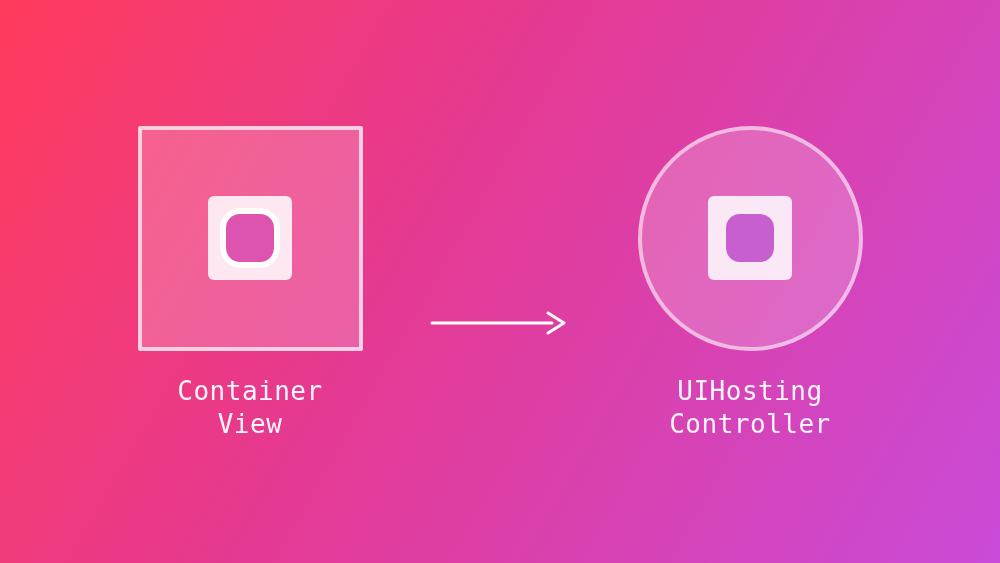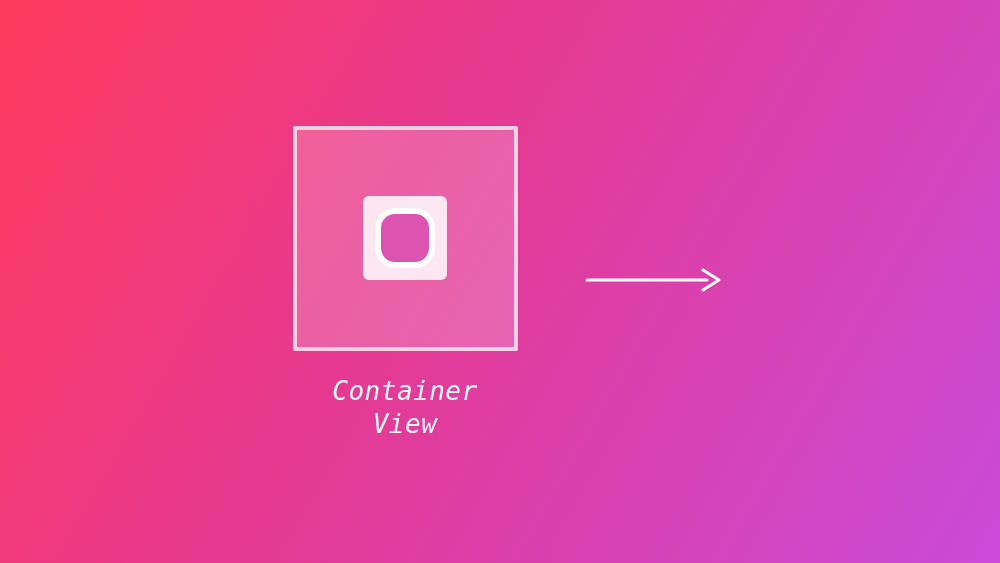--- a/index.html
+++ b/index.html
@@ -8,23 +8,22 @@
     height: 563px;
     background: linear-gradient(120deg, #ff3b5c 0%, #e6398f 40%, #c94bd8 100%);
     display: flex;
     align-items: center;
     justify-content: center;
     font-family: "SF Mono", ui-monospace, Menlo, Consolas, monospace;
     overflow: hidden;
   }
   .row {
     display: flex;
-    align-items: center;
+    align-items: flex-end;
     gap: 50px;
-    font-style: italic;
   }
   .col {
     display: flex;
     flex-direction: column;
     align-items: center;
     width: 260px;
   }
   .shape-wrap {
     height: 230px;
     display: flex;
@@ -93,14 +92,28 @@
 
   <div class="arrow-wrap">
     <span>
       <svg width="140" height="28" viewBox="0 0 140 28">
         <line x1="2" y1="14" x2="122" y2="14" stroke="white" stroke-width="3" stroke-linecap="round"></line>
         <path d="M118 4 L134 14 L118 24" fill="none" stroke="white" stroke-width="3" stroke-linecap="round" stroke-linejoin="round"></path>
       </svg>
     </span>
   </div>
 
+  <div class="col">
+    <div class="shape-wrap">
+      <div class="circle">
+        <span class="icon">
+          <svg width="100" height="100" viewBox="0 0 100 100">
+            <rect x="8" y="8" width="84" height="84" rx="6" ry="6" fill="rgba(255,255,255,0.85)"></rect>
+            <rect x="26" y="26" width="48" height="48" rx="14" ry="14" fill="#c85fce"></rect>
+          </svg>
+        </span>
+      </div>
+    </div>
+    <div class="label">UIHosting
+Controller</div>
+  </div>
 
 </div>
 
 </body></html>

